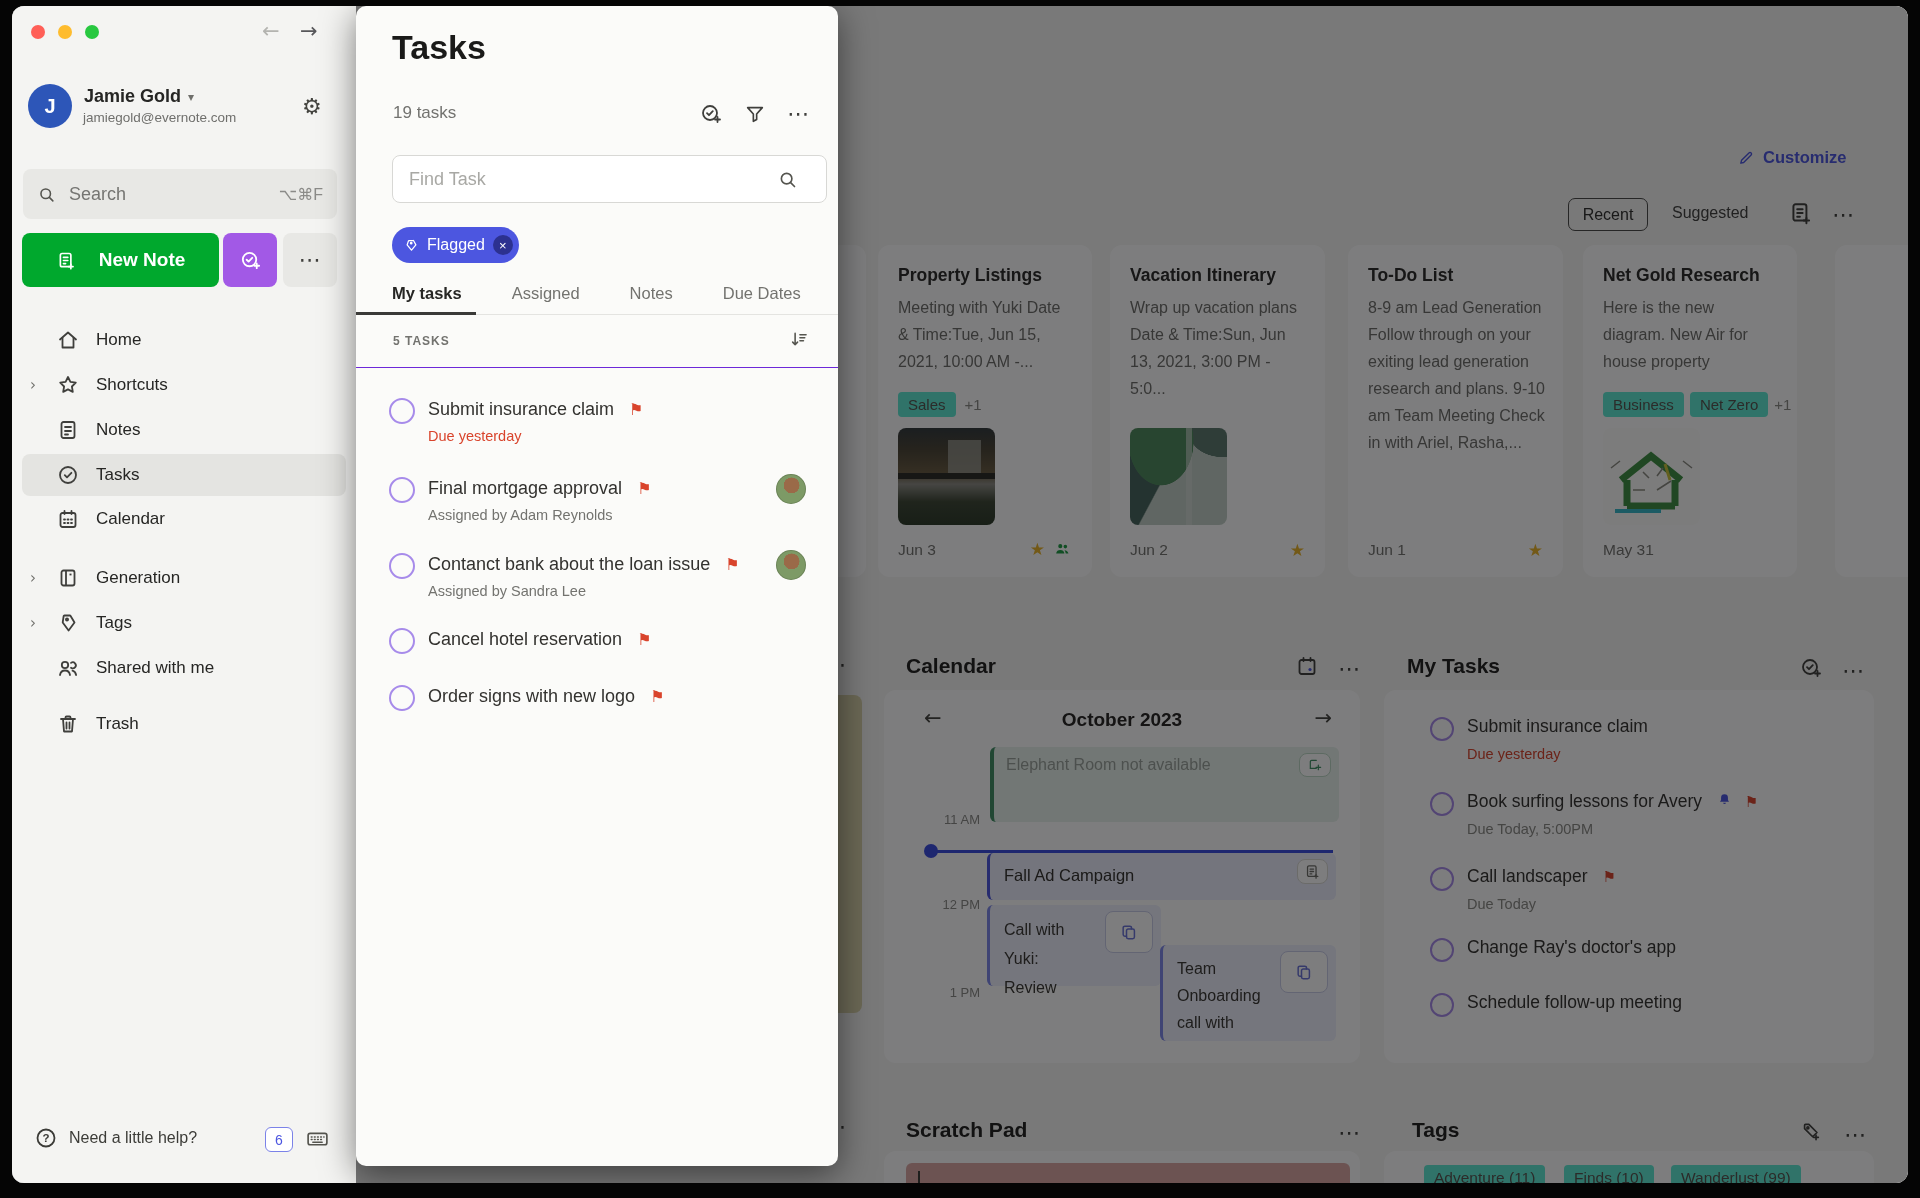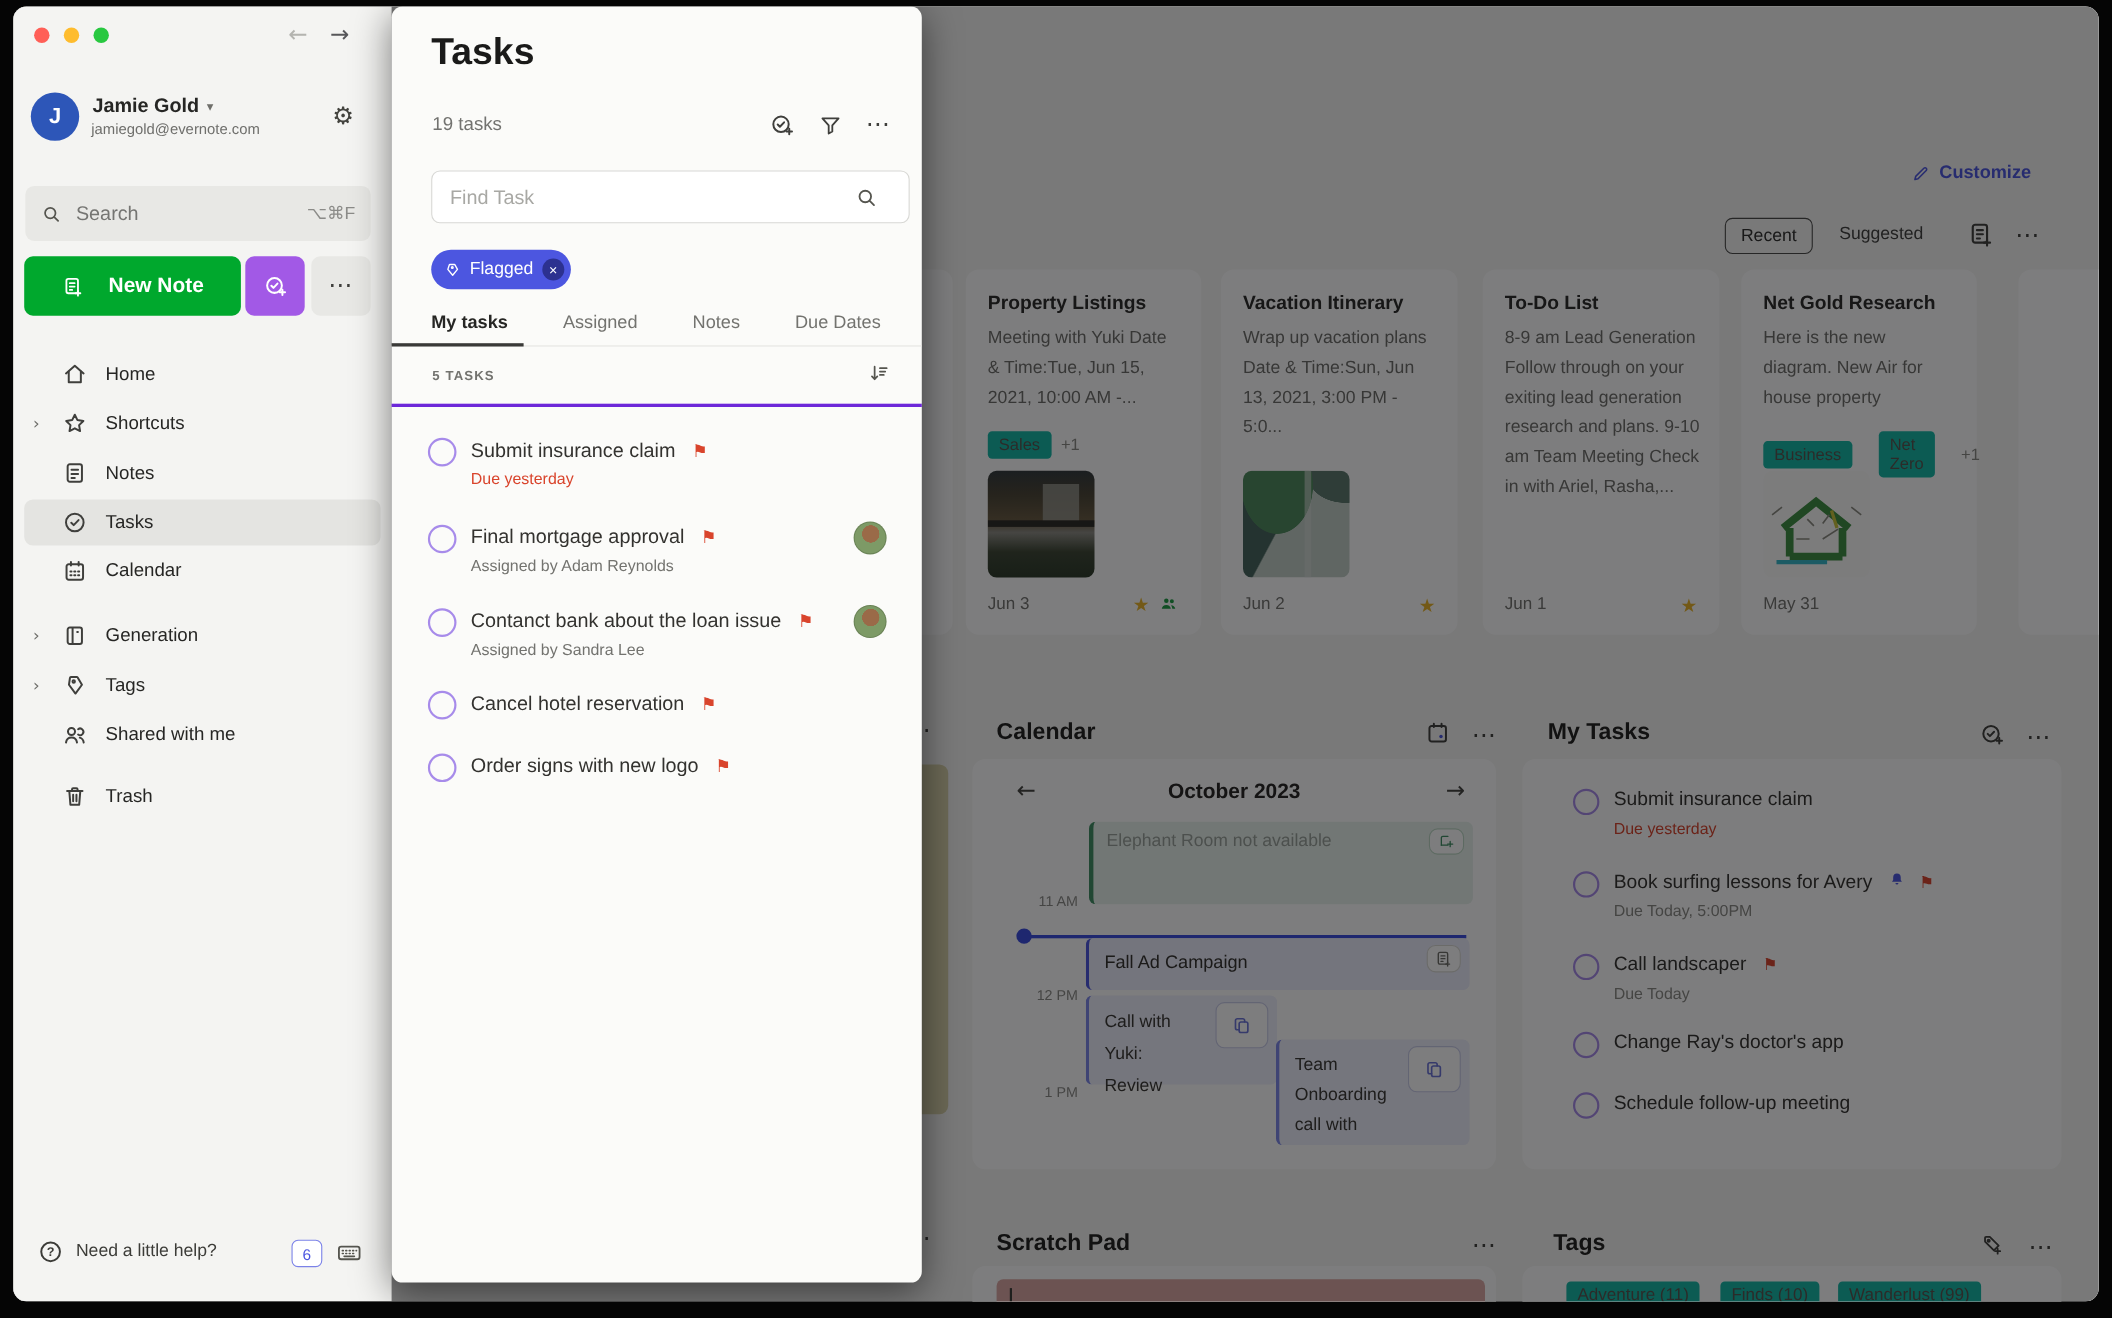--- a/index.html
+++ b/index.html
@@ -7,21 +7,21 @@
           font-family:"Liberation Sans","DejaVu Sans",sans-serif;-webkit-font-smoothing:antialiased;}
   .abs{position:absolute;}
   .window{position:absolute;left:12px;top:6px;width:1896px;height:1177px;border-radius:12px;
           overflow:hidden;background:#f7f7f5;}
   
   .main{position:absolute;inset:0;background:#f7f7f5;z-index:1;}
   .dim{position:absolute;inset:0;background:rgba(6,6,8,0.52);z-index:5;}
   .card{position:absolute;background:#fff;border-radius:12px;}
   .card-title{font-size:17.5px;font-weight:700;color:#2b2a28;}
   .card-body{font-size:16px;line-height:27px;color:#6e6e6a;}
-  .chip-gray{display:inline-block;background:#14b8a6;border-radius:4px;padding:4px 10px;
+  .chip-gray{display:inline-block;background:#5eead4;border-radius:4px;padding:4px 10px;
              font-size:15px;color:#55554f;}
   .plus-one{font-size:15px;color:#8a8a85;}
   .card-footer{position:absolute;left:20px;right:20px;bottom:18px;display:flex;
                justify-content:space-between;align-items:center;font-size:15.5px;color:#73736f;}
   .thumb{position:absolute;left:20px;top:183px;width:97px;height:97px;border-radius:8px;overflow:hidden;}
   .star-ic{color:#eab429;font-size:17px;line-height:1;}
   .widget-title{font-size:21px;font-weight:700;color:#21201e;}
   .dots{color:#3f3f3c;font-size:22px;line-height:1;letter-spacing:1px;font-family:"DejaVu Sans",sans-serif;}
   .evt{position:absolute;border-radius:6px;}
   .evt-icon-box{position:absolute;top:6px;right:8px;background:#fff;border:1px solid #d9d9d4;
@@ -56,21 +56,21 @@
            background:#fff;border:1px solid #d8d8d5;border-radius:8px;font-size:18px;color:#44443f;
            padding:0 44px 0 16px;font-family:"Liberation Sans",sans-serif;outline:none;}
   .p-input::placeholder{color:#a8a8a4;}
   .fchip{position:absolute;left:36px;top:221px;height:36px;background:#4c56e0;border-radius:18px;
          display:flex;align-items:center;padding:0 6px 0 12px;gap:8px;}
   .ptabs{position:absolute;left:0;right:0;top:267px;height:42px;border-bottom:1px solid #e4e4e1;
          display:flex;align-items:center;padding-left:36px;gap:50px;box-sizing:border-box;}
   .ptab{font-size:16.5px;color:#73736f;}
   .ptab.active{color:#262624;font-weight:700;}
   .underline{position:absolute;left:0;top:306px;width:120px;height:3px;background:#3a3a38;}
-  .sect{position:absolute;left:0;right:0;top:309px;height:52px;border-bottom:3px solid #6d28d9;}
+  .sect{position:absolute;left:0;right:0;top:309px;height:52px;border-bottom:1px solid #6d28d9;}
   .task-item{position:absolute;left:0;right:0;}
   .t-circle{position:absolute;left:33px;top:0;width:22px;height:22px;border:2px solid #a78bea;border-radius:50%;}
   .t-title{position:absolute;left:72px;top:1px;font-size:18px;color:#33322f;white-space:nowrap;}
   .t-meta{position:absolute;left:72px;top:30px;font-size:14.5px;}
   .t-avatar{position:absolute;right:32px;top:-3px;width:30px;height:30px;border-radius:50%;
             background:radial-gradient(circle at 52% 38%,#9a6a48 0 32%,#7d9a66 33% 100%);
             box-shadow:inset 0 0 0 1px rgba(0,0,0,.15);}
   svg{display:block;}
   .ic{color:#3f3f3c;}
 </style>
@@ -154,21 +154,21 @@
       <div class="card-body abs" style="left:20px;top:49px;width:178px;height:222px;overflow:hidden;">8-9 am Lead Generation Follow through on your exiting lead generation research and plans. 9-10 am Team Meeting Check in with Ariel, Rasha,...</div>
       <div class="card-footer">
         <span>Jun 1</span>
         <span class="star-ic">★</span>
       </div>
     </div>
 
     <div class="card" style="left:1571px;top:239px;width:214px;height:332px;">
       <div class="card-title abs" style="left:20px;top:20px;">Net Gold Research</div>
       <div class="card-body abs" style="left:20px;top:49px;width:176px;height:84px;overflow:hidden;">Here is the new diagram. New Air for house property</div>
-      <div class="abs" style="left:20px;top:147px;display:flex;align-items:center;gap:24px;">
+      <div class="abs" style="left:20px;top:147px;display:flex;align-items:center;gap:6px;">
         <span class="chip-gray">Business</span>
         <span class="chip-gray">Net Zero</span>
         <span class="plus-one">+1</span>
       </div>
       <div class="thumb" style="background:#fdfdfb;">
         <svg width="97" height="97" viewBox="0 0 97 97" fill="none">
           <path d="M18 52 L48 28 L78 52" stroke="#3e8e41" stroke-width="7"></path>
           <path d="M24 52 V78 M72 52 V78 M24 78 H72" stroke="#3e8e41" stroke-width="7"></path>
           <path d="M8 40l9-7M80 33l9 7M30 62h12M54 62l14-9M40 44l6 6M60 40l-6 8" stroke="#8a8a80" stroke-width="1.5"></path>
           <path d="M12 83 H58" stroke="#35b8c8" stroke-width="4"></path>

